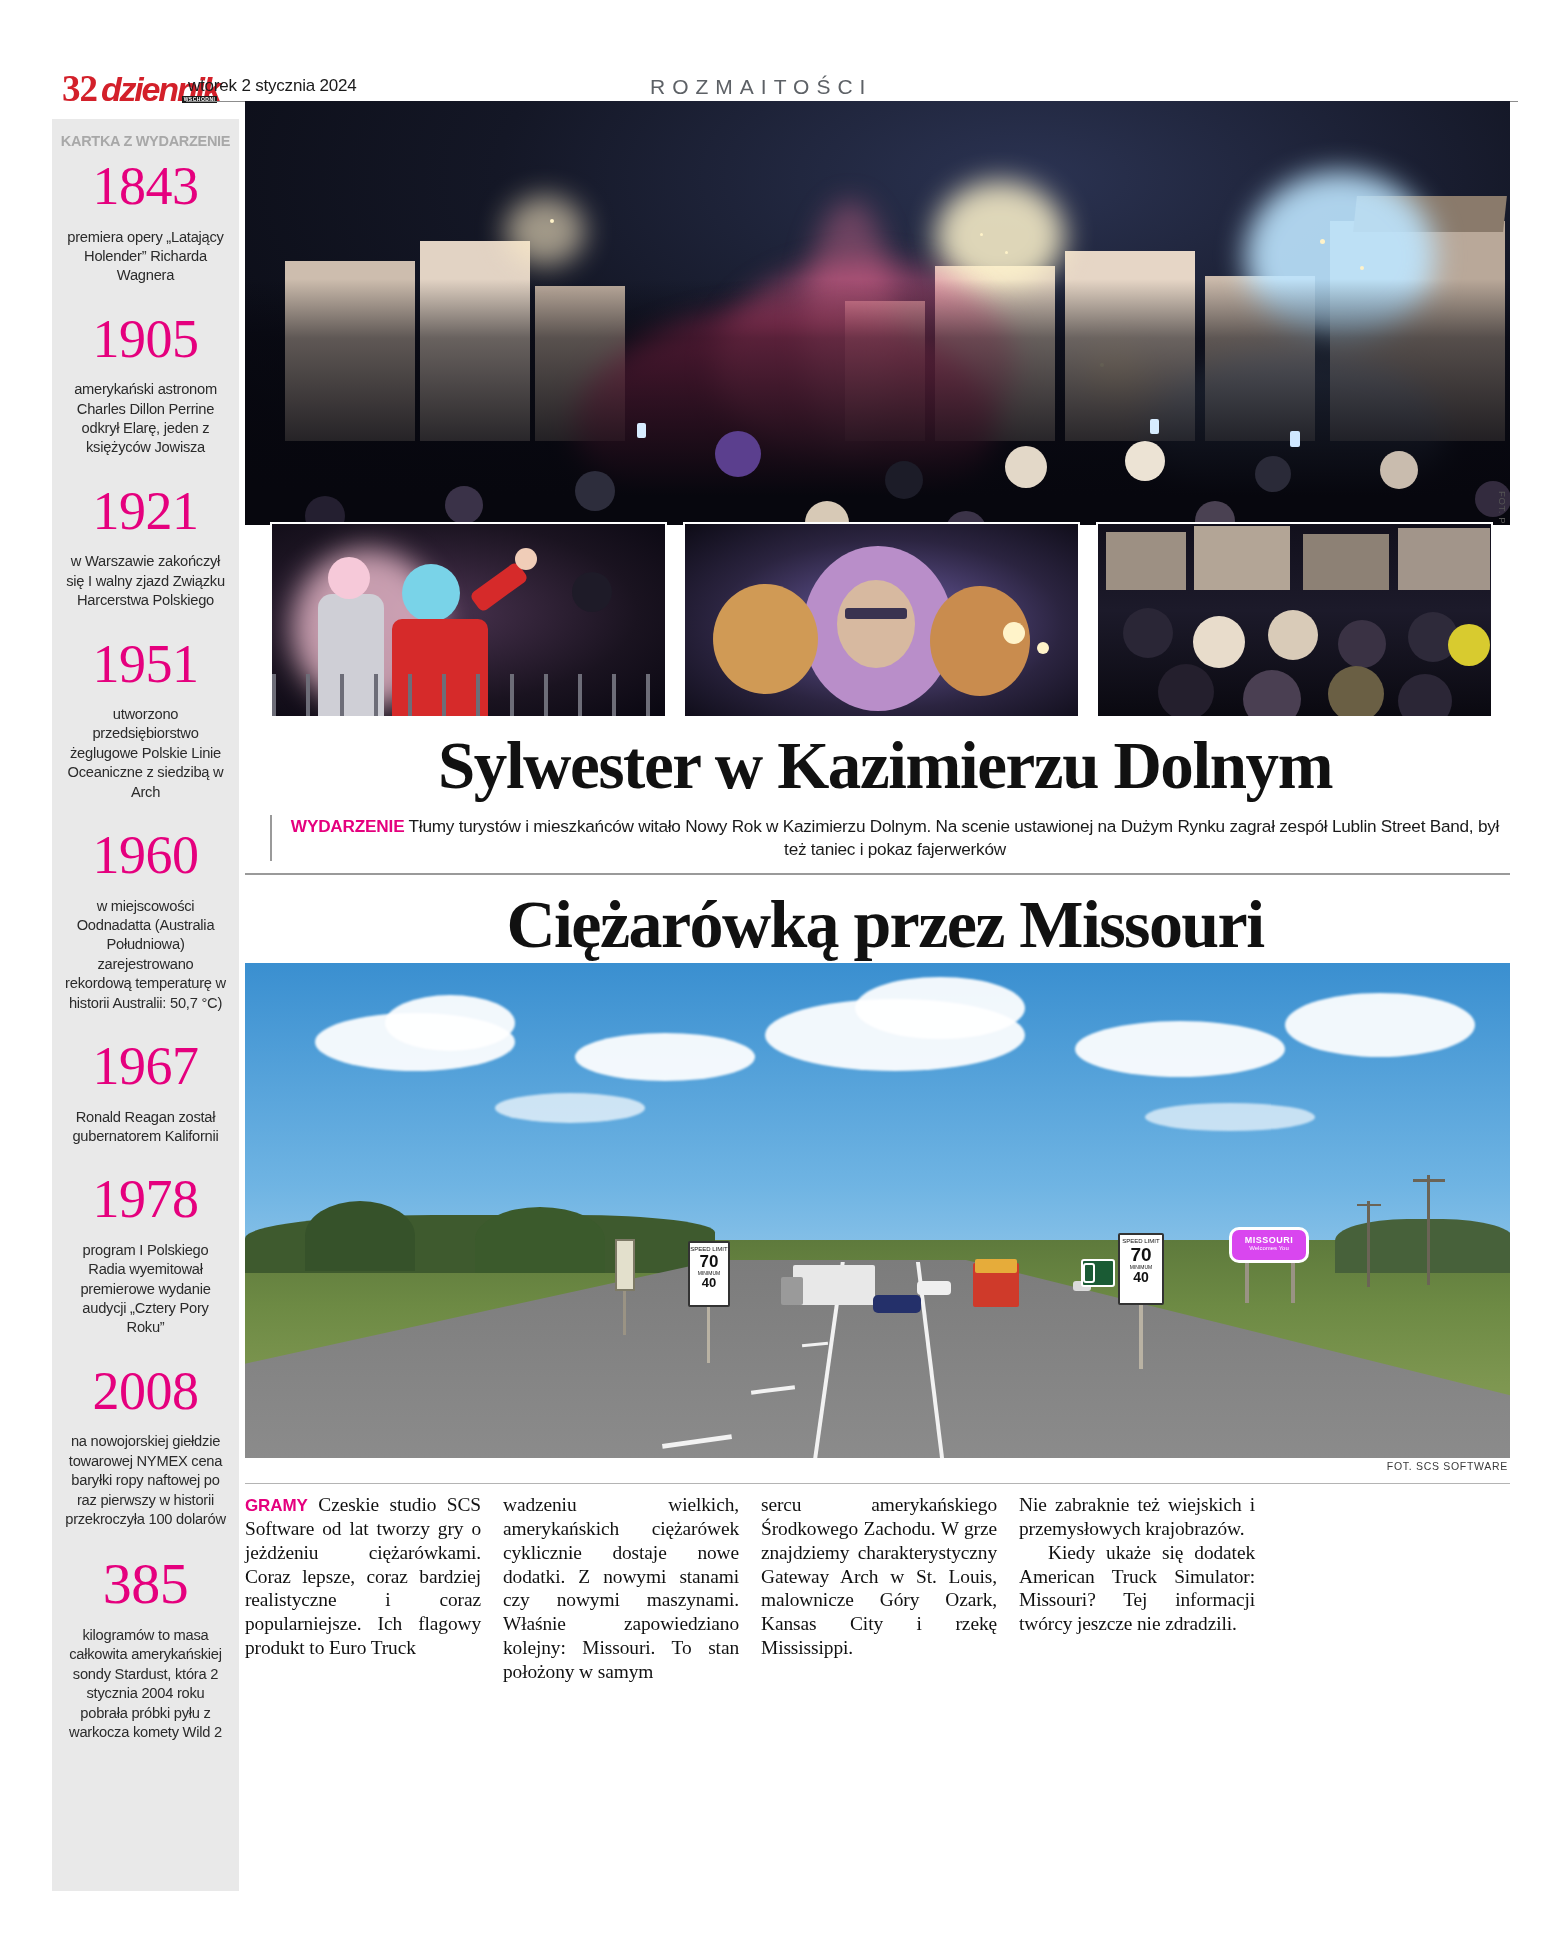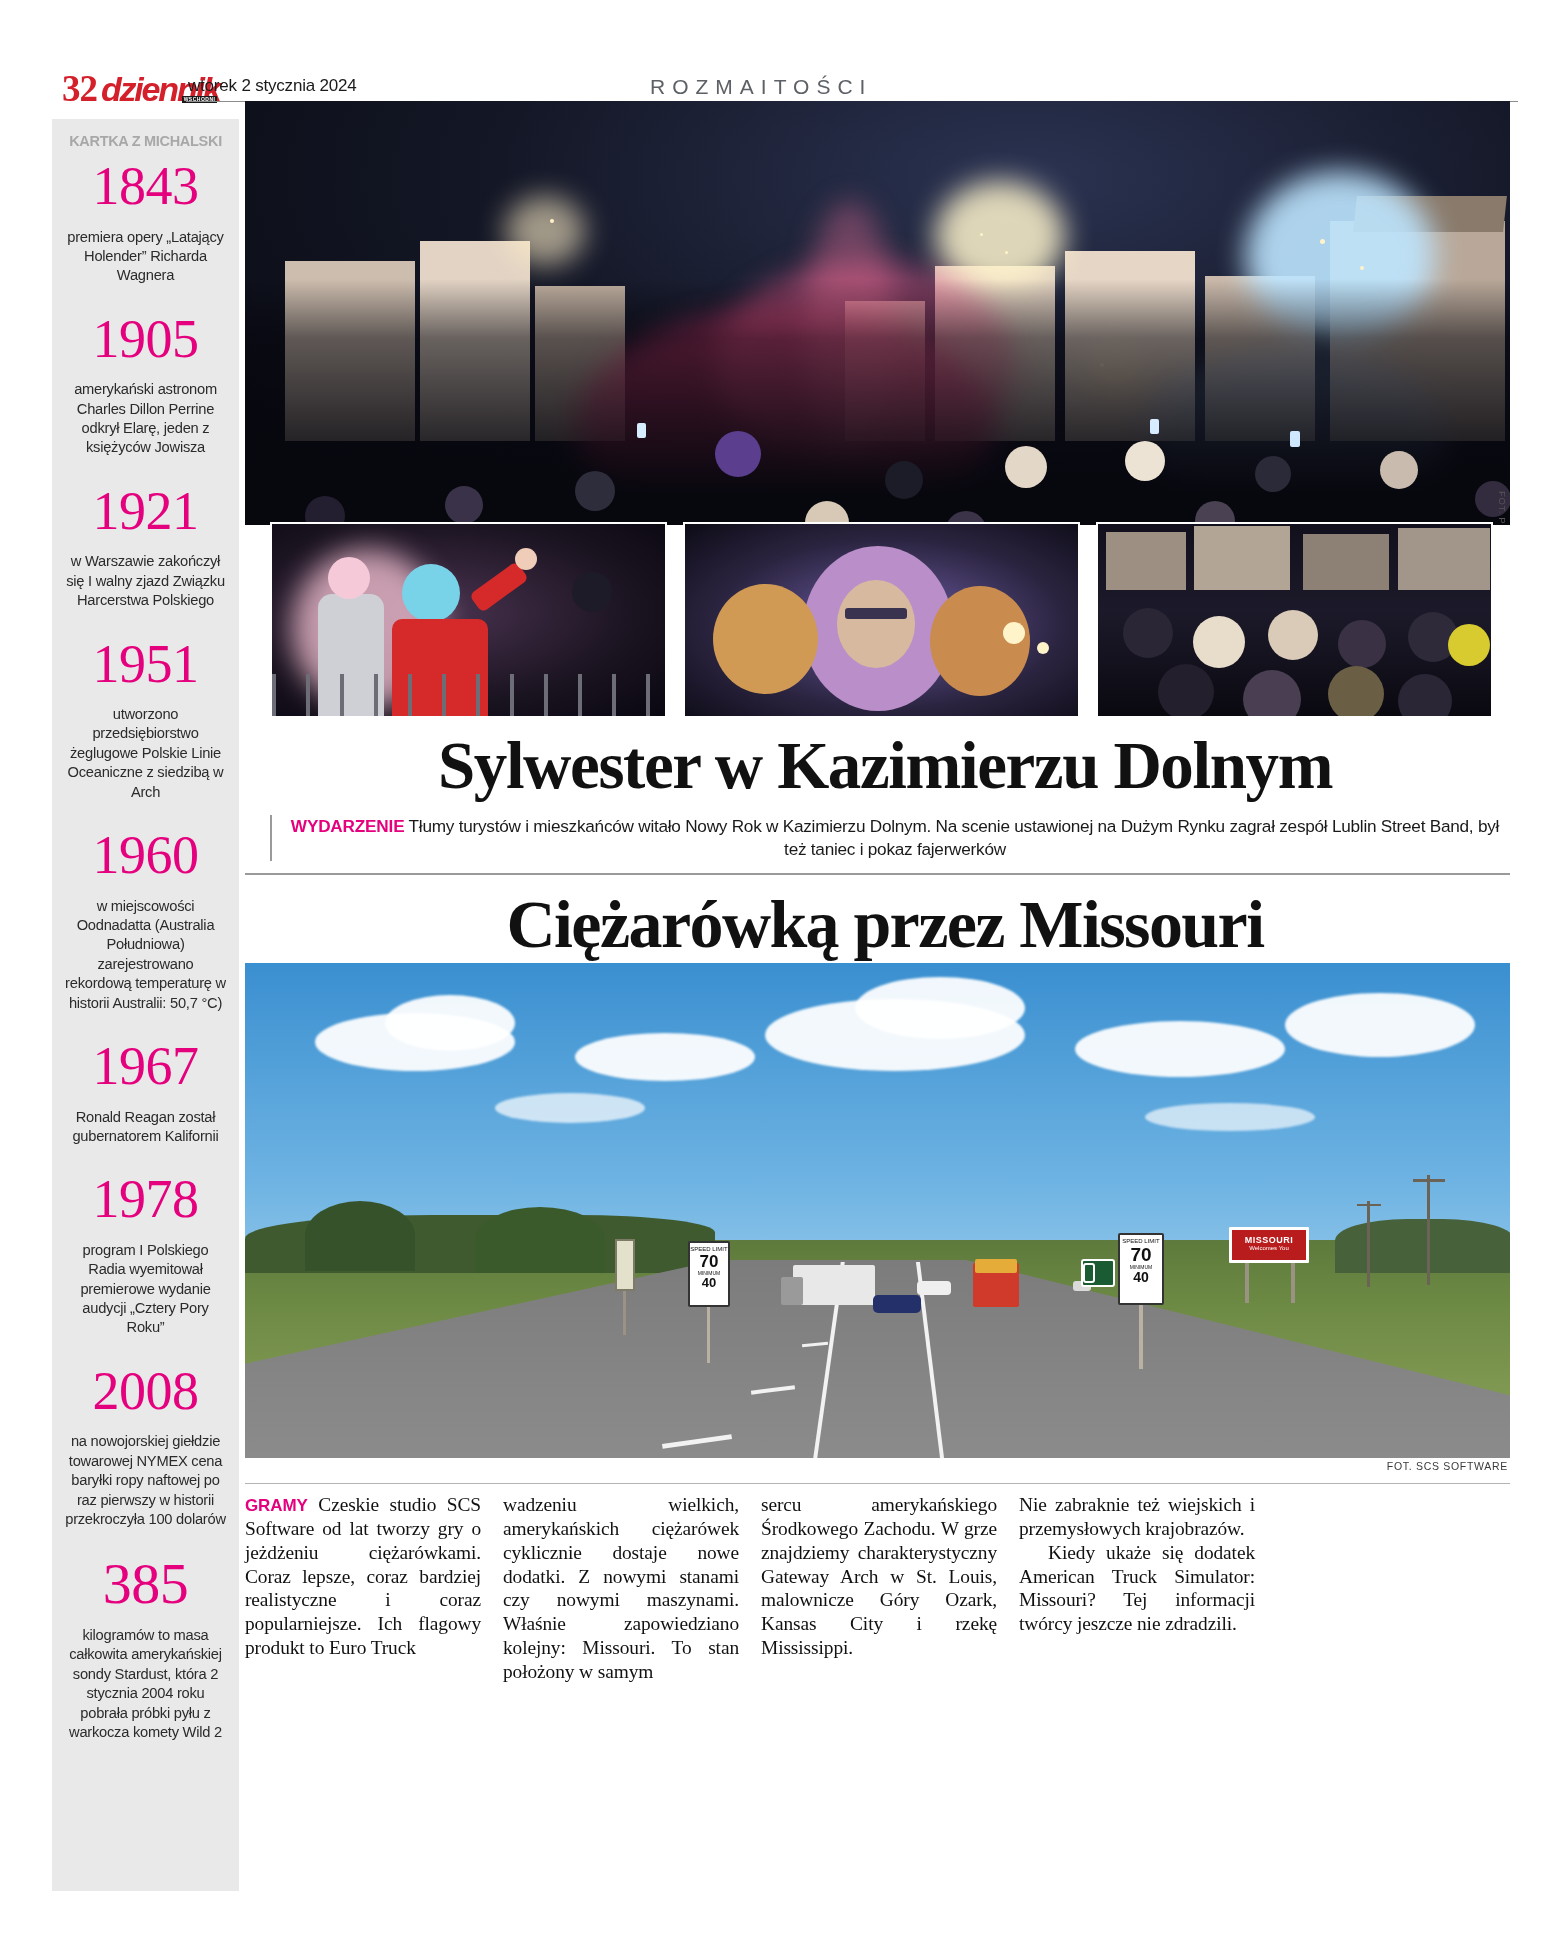--- a/index.html
+++ b/index.html
@@ -132,21 +132,21 @@
   .cloud { position:absolute; background:rgba(255,255,255,.93); border-radius:50%; filter:blur(1px); }
   .ground { position:absolute; left:0; right:0; bottom:0; height:44%;
             background:linear-gradient(#5e7a3c 0%, #6d8a44 30%, #7d9650 65%, #8aa25b 100%); }
   .road { position:absolute; bottom:0; left:50%; transform:translateX(-50%);
           width:140%; height:40%;
           background:linear-gradient(#7c7c7c, #8b8b8b);
           clip-path: polygon(41% 0%, 55% 0%, 100% 100%, -10% 100%); }
   .roadline { position:absolute; background:#f2f2f2; }
   .signbox { position:absolute; background:#fff; border:2px solid #333; border-radius:2px; }
   .green-sign { position:absolute; background:#1a5b34; border:2px solid #fff; border-radius:3px; }
-  .blue-sign { position:absolute; background:#b91c1c; border:3px solid #fff; border-radius:1px; color:#fff; font-size:8px; text-align:center; }
+  .blue-sign { position:absolute; background:#d946ef; border:3px solid #fff; border-radius:10px; color:#fff; font-size:8px; text-align:center; }
   .truck { position:absolute; border-radius:2px; }
 
   .night { position:absolute; inset:0;
            background:radial-gradient(ellipse at 62% 18%, #2b3352 0%, #141726 48%, #07080f 100%); }
   .crowd { position:absolute; left:0; right:0; bottom:0; height:58%;
            background:linear-gradient(transparent, rgba(5,5,12,.55) 24%, #07070e 88%); }
   .flare { position:absolute; border-radius:50%; filter:blur(14px); }
   .spark { position:absolute; border-radius:50%; background:#fff3c9; }
   .bld { position:absolute; background:#d8c9ba; }
   .dot { position:absolute; border-radius:50%; }
@@ -165,21 +165,21 @@
       </span>
     </div>
     <div class="issue-date">wtorek 2 stycznia 2024</div>
     <div class="rule-date"></div>
     <div class="section-title">ROZMAITOŚCI</div>
     <div class="section-underline"></div>
     <div class="rule-right"></div>
   </div>
 
   <aside class="sidebar">
-    <div class="sidebar-head">KARTKA Z MICHALSKI</div>
+    <div class="sidebar-head">KARTKA Z WYDARZENIE</div>
 
     <div class="cal-year">1843</div>
     <div class="cal-desc">premiera opery „Latający Holender” Richarda Wagnera</div>
 
     <div class="cal-year">1905</div>
     <div class="cal-desc">amerykański astronom Charles Dillon Perrine odkrył Elarę, jeden z księżyców Jowisza</div>
 
     <div class="cal-year">1921</div>
     <div class="cal-desc">w Warszawie zakończył się I walny zjazd Związku Harcerstwa Polskiego</div>
 

